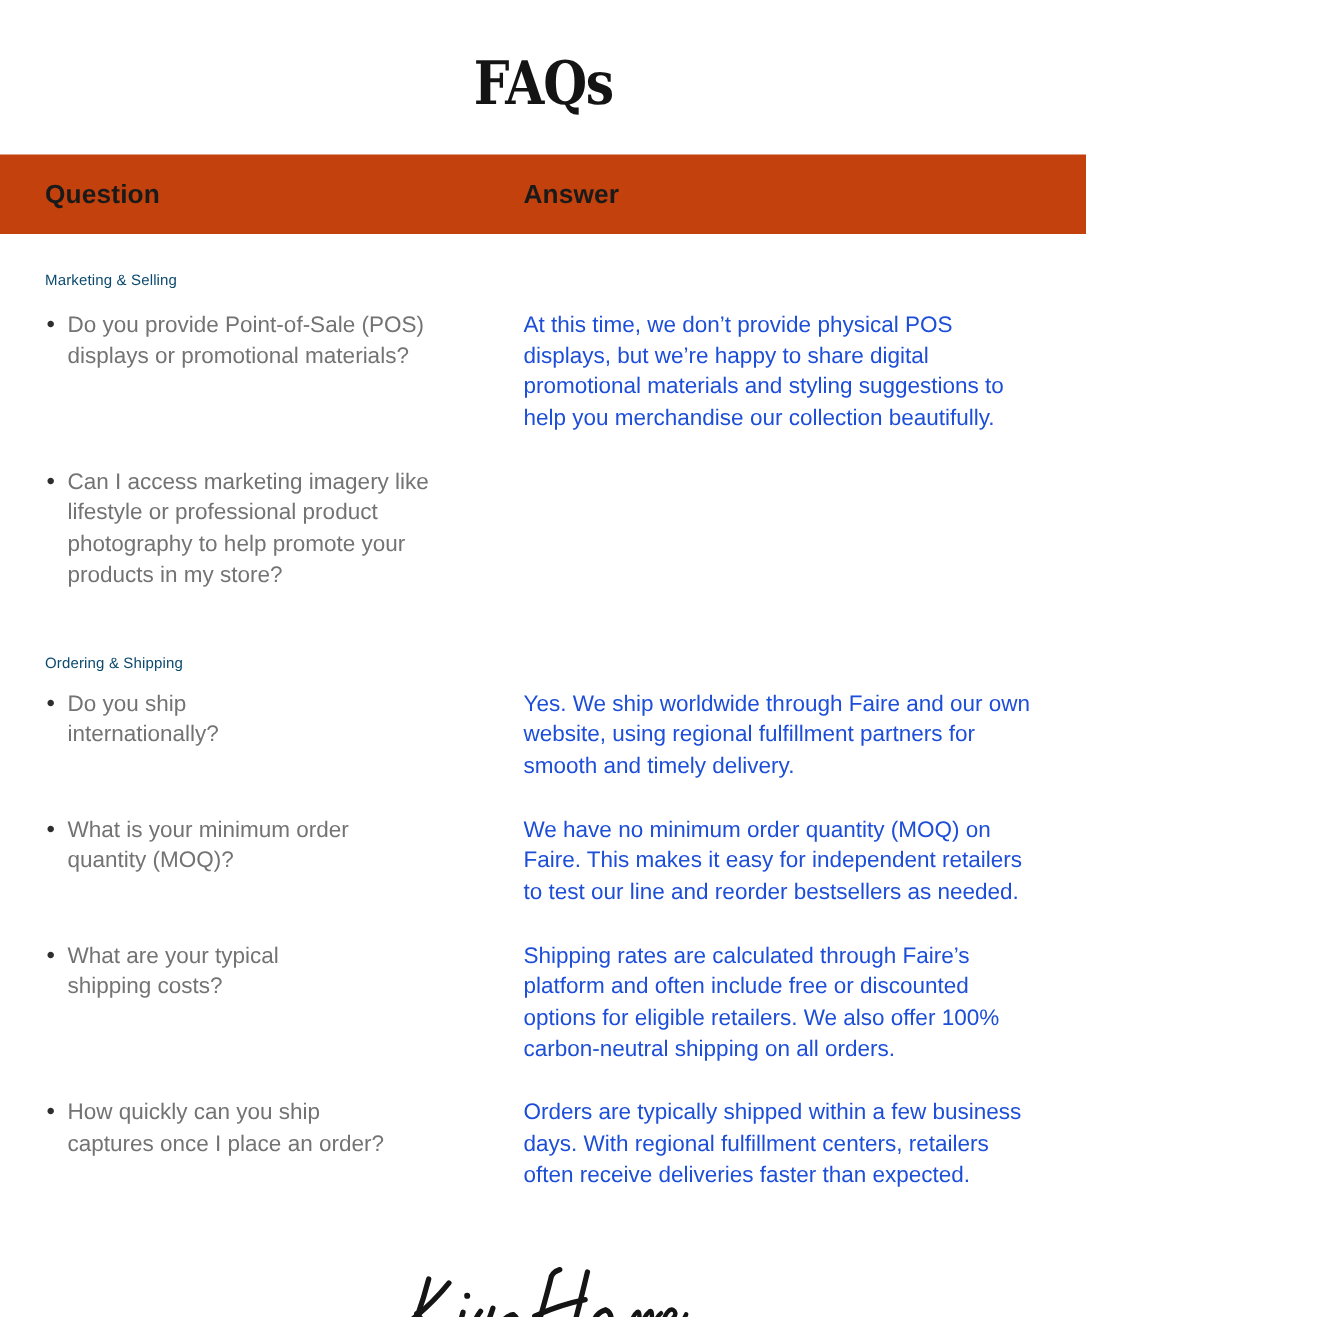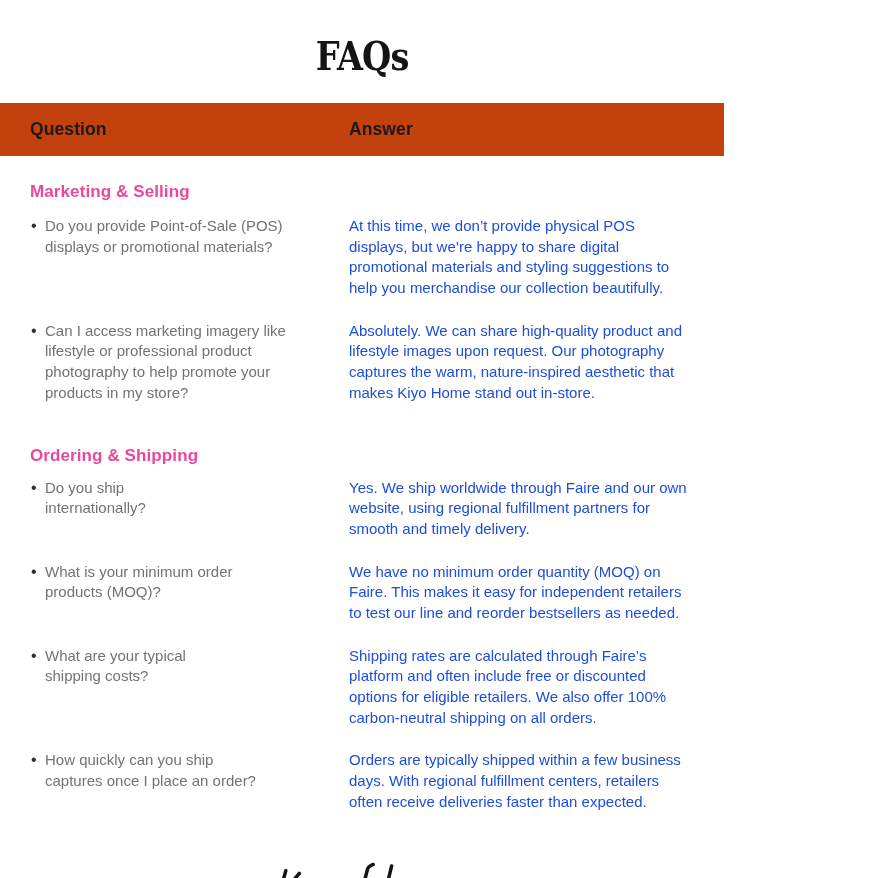--- a/index.html
+++ b/index.html
@@ -48,23 +48,23 @@
     font-size: 17.5px;
     color: #1a1a1a;
     letter-spacing: 0.1px;
   }
   .header-cell.q { width: 319px; }
 
   
   .content { padding: 0 29px 0 30px; }
 
   .section-title {
-    font-weight: 700;
-    font-size: 17px;
-    color: #ec4899;
+    font-weight: 400;
+    font-size: 10px;
+    color: #0c4a6e;
     letter-spacing: 0.1px;
   }
   .section--marketing { margin-top: 26px; }
   .section--marketing .section-title { margin-bottom: 14px; }
   .section--ordering { margin-top: 42px; }
   .section--ordering .section-title { margin-bottom: 12px; }
 
   .faq-row {
     display: grid;
     grid-template-columns: 319px 1fr;
@@ -145,41 +145,40 @@
       </div>
 
       <div class="faq-row">
         <div class="q-cell">
           <span class="bullet">•</span>
           <div class="q-text">Can I access marketing imagery like
 lifestyle or professional product
 photography to help promote your
 products in my store?</div>
         </div>
-        <div class="a-text">Absolutely. We can share high-quality product and lifestyle images upon request. Our photography captures the warm, nature-inspired aesthetic that makes Kiyo Home stand out in-store.</div>
       </div>
     </div>
 
     <div class="section section--ordering">
       <div class="section-title">Ordering &amp; Shipping</div>
 
       <div class="faq-row">
         <div class="q-cell">
           <span class="bullet">•</span>
           <div class="q-text">Do you ship
 internationally?</div>
         </div>
         <div class="a-text">Yes. We ship worldwide through Faire and our own website, using regional fulfillment partners for smooth and timely delivery.</div>
       </div>
 
       <div class="faq-row">
         <div class="q-cell">
           <span class="bullet">•</span>
           <div class="q-text">What is your minimum order
-products (MOQ)?</div>
+quantity (MOQ)?</div>
         </div>
         <div class="a-text">We have no minimum order quantity (MOQ) on Faire. This makes it easy for independent retailers to test our line and reorder bestsellers as needed.</div>
       </div>
 
       <div class="faq-row">
         <div class="q-cell">
           <span class="bullet">•</span>
           <div class="q-text">What are your typical
 shipping costs?</div>
         </div>

